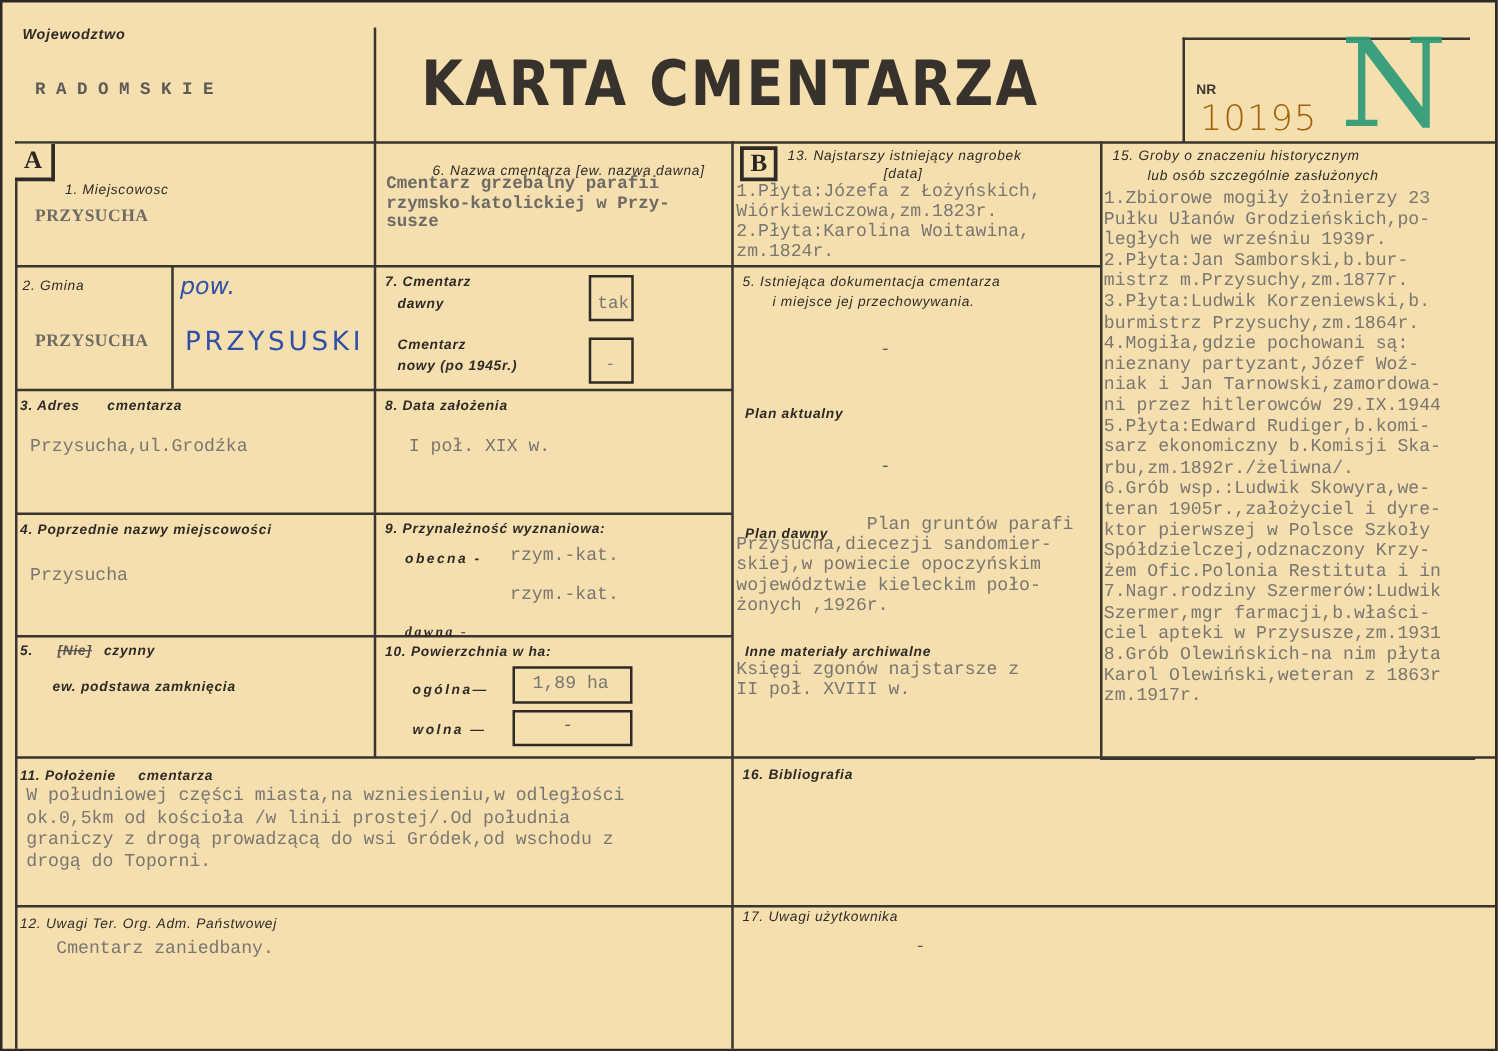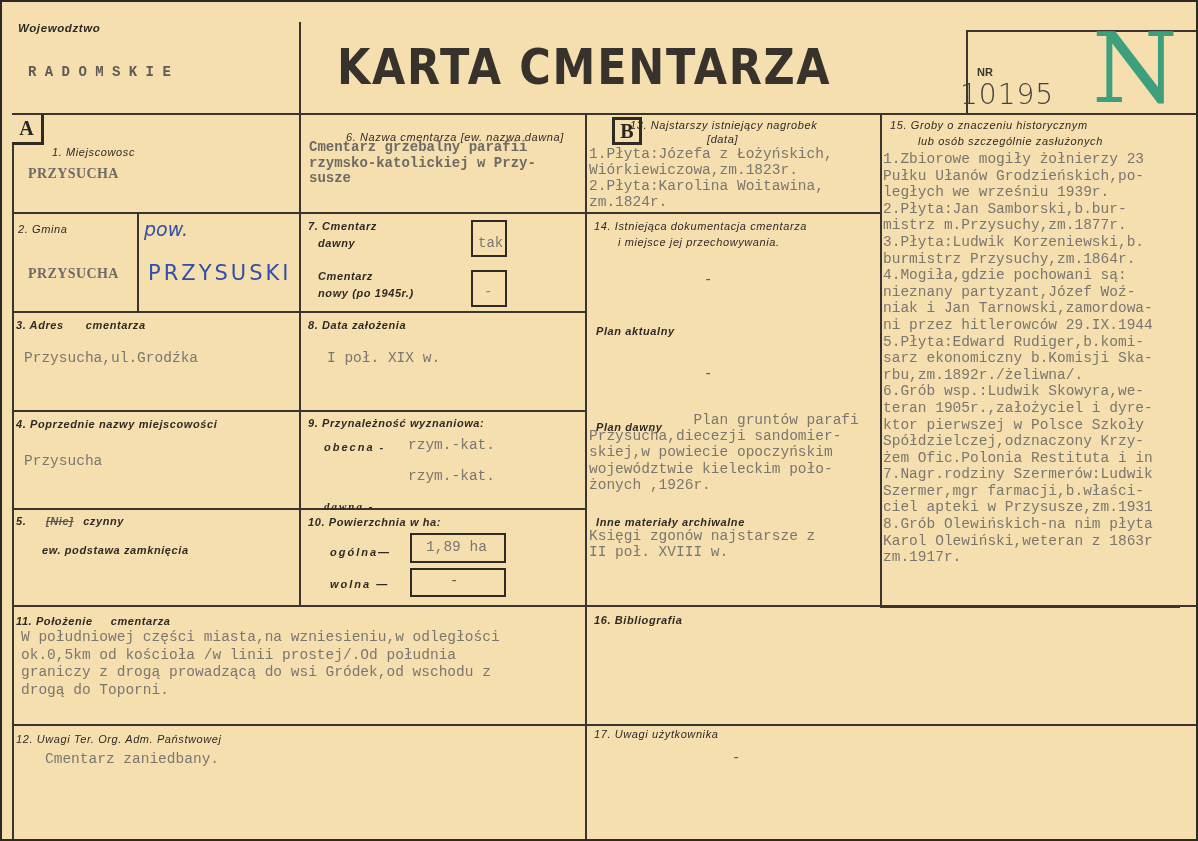--- a/index.html
+++ b/index.html
@@ -3,33 +3,33 @@
 <meta charset="utf-8">
 <style>
   * { box-sizing: border-box; margin: 0; padding: 0; }
   html, body { width: 1198px; height: 841px; overflow: hidden; background: #2b2a27; }
   .card {
     position: absolute; left: 2px; top: 2px; width: 1194px; height: 837px;
     background: #f5dfaf;
     font-family: "Liberation Sans", sans-serif;
     color: #2a2622;
   }
-  .abs { position: absolute; margin-left: 20px; }
+  .abs { position: absolute; }
   .hline { position: absolute; height: 2px; background: #3a352e; }
   .vline { position: absolute; width: 2px; background: #3a352e; }
   .lbl { position: absolute; font-style: italic; font-weight: bold; font-size: 11px; color: #2e2a25; letter-spacing: 0.6px; white-space: nowrap; }
   .lbl.n { font-weight: normal; }
   .type { position: absolute; font-family: "Liberation Mono", "DejaVu Sans Mono", monospace; color: #7a7670; font-size: 14.5px; line-height: 15.6px; white-space: pre; }
   .caps { position: absolute; font-family: "Liberation Serif", serif; font-weight: bold; color: #6e6a64; font-size: 14px; letter-spacing: 0.4px; }
   .box { position: absolute; border: 2.5px solid #2e2a25; }
   .section-badge { position: absolute; border: 3px solid #2e2a25; border-top: none; border-left: none; font-family: "Liberation Serif", serif; font-weight: bold; font-size: 20px; display: flex; align-items: center; justify-content: center; background: #f5dfaf; }
   .title { position: absolute; font-family: "DejaVu Sans", sans-serif; font-weight: bold; font-size: 50px; letter-spacing: 2px; color: #37332c; transform: scaleX(0.86); transform-origin: left top; white-space: nowrap; }
   .stamp { position: absolute; font-family: "DejaVu Sans", sans-serif; color: #7f86c2; font-size: 24px; letter-spacing: -0.5px; }
   .handblue { position: absolute; font-family: "DejaVu Sans", sans-serif; color: #2f4fa8; font-style: italic; }
-  .pencil { position: absolute; font-family: "DejaVu Sans", sans-serif; color: #404040; font-size: 28px; font-weight: 300; letter-spacing: 1px; }
+  .pencil { position: absolute; font-family: "DejaVu Sans", sans-serif; color: #a16207; font-size: 28px; font-weight: 300; letter-spacing: 1px; }
   .dash { position: absolute; font-family: "Liberation Mono", monospace; color: #5d5954; font-size: 14px; }
 </style>
 </head>
 <body>
 
 <div class="card">
 
   <div class="lbl" style="left:16px; top:20px; font-size:11.5px;">Wojewodztwo</div>
   <div class="type" style="left:26px; top:63px; font-weight:bold; color:#5e5a55; font-size:14px;">R A D O M S K I E</div>
 
@@ -124,21 +124,21 @@
 
   <div class="abs" style="left:590px; top:115px; width:30px; height:28px; border:3px solid #2e2a25; font-family:'Liberation Serif',serif; font-weight:bold; font-size:20px; display:flex; align-items:center; justify-content:center;">B</div>
 
   <div class="lbl n" style="left:628px; top:117px;">13. Najstarszy  istniejący  nagrobek</div>
   <div class="lbl n" style="left:705px; top:131px;">[data]</div>
   <div class="type" style="left:587px; top:144px; line-height:16px;">1.Płyta:Józefa z Łożyńskich,
 Wiórkiewiczowa,zm.1823r.
 2.Płyta:Karolina Woitawina,
 zm.1824r.</div>
 
-  <div class="lbl n" style="left:592px; top:218px;">14. Istniejąca dokumentacja cmentarza</div>
+  <div class="lbl n" style="left:592px; top:218px;">5. Istniejąca dokumentacja cmentarza</div>
   <div class="lbl n" style="left:616px; top:234px;">i miejsce jej przechowywania.</div>
   <div class="dash" style="left:702px; top:270px;">-</div>
   <div class="lbl" style="left:594px; top:323px;">Plan  aktualny</div>
   <div class="dash" style="left:702px; top:364px;">-</div>
   <div class="lbl" style="left:594px; top:419px;">Plan  dawny</div>
   <div class="type" style="left:587px; top:410px; line-height:16.2px; text-indent:0;"><span style="display: inline-block; width: 0px;"></span><span style="position: relative; left: 0px; top: 0px;">            Plan gruntów parafi
 Przysucha,diecezji sandomier-
 skiej,w powiecie opoczyńskim
 województwie kieleckim poło-
 żonych ,1926r.</span></div>

